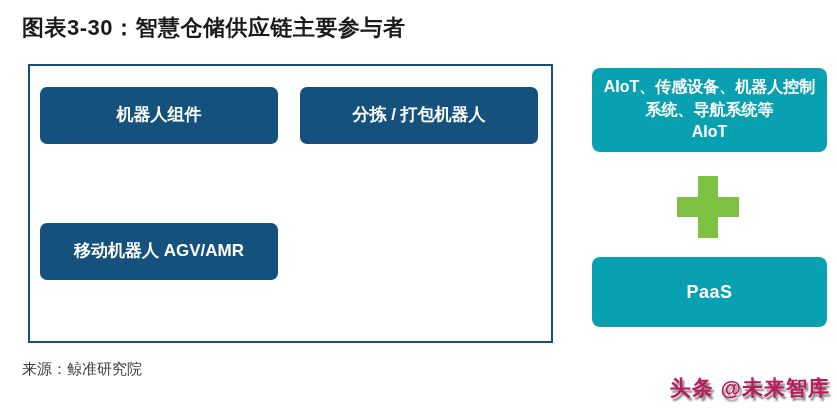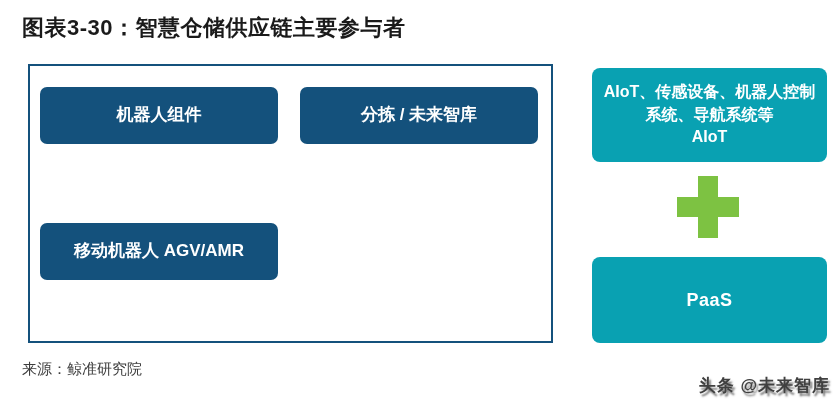--- a/index.html
+++ b/index.html
@@ -59,28 +59,28 @@
     display: flex;
     flex-direction: column;
     align-items: center;
     justify-content: center;
     text-align: center;
     box-sizing: border-box;
     padding: 4px 8px;
   }
   .iaas-box {
     top: 68px;
-    height: 94px;
+    height: 84px;
     font-size: 16px;
     line-height: 1.4;
   }
   .iaas-box .iaas-sub { display: block; }
   .paas-box {
     top: 257px;
-    height: 86px;
+    height: 70px;
     font-size: 18px;
     letter-spacing: 0.5px;
   }
   .plus-icon {
     position: absolute;
     left: 677px; top: 176px;
     width: 62px; height: 62px;
   }
   .plus-icon::before, .plus-icon::after {
     content: "";
@@ -98,38 +98,38 @@
   .source-text {
     position: absolute;
     left: 22px; top: 360px;
     font-size: 15px;
     color: #3d3d3d;
     font-family: "Liberation Serif", "DejaVu Serif", serif;
   }
   .watermark {
     position: absolute;
     right: 7px; top: 374px;
-    font-size: 17px;
+    font-size: 21px;
     font-weight: bold;
-    color: #404040;
+    color: #be185d;
     text-shadow: 2px 3px 2px rgba(95,95,95,0.85);
     letter-spacing: 1px;
   }
 </style>
 </head>
 <body>
 
 <div class="page-title">图表3-30：智慧仓储供应链主要参与者</div>
 
 <div class="supply-container">
   <div class="navy-btn">
     <span>机器人组件</span>
   </div>
   <div class="navy-btn">
-    <span>分拣 / 未来智库</span>
+    <span>分拣 / 打包机器人</span>
   </div>
   <div class="navy-btn">
     <span>移动机器人 AGV/AMR</span>
   </div>
 </div>
 
 <div class="teal-box iaas-box">
   <span>AIoT、传感设备、机器人控制系统、导航系统等</span>
   <span class="iaas-sub">AIoT</span>
 </div>

